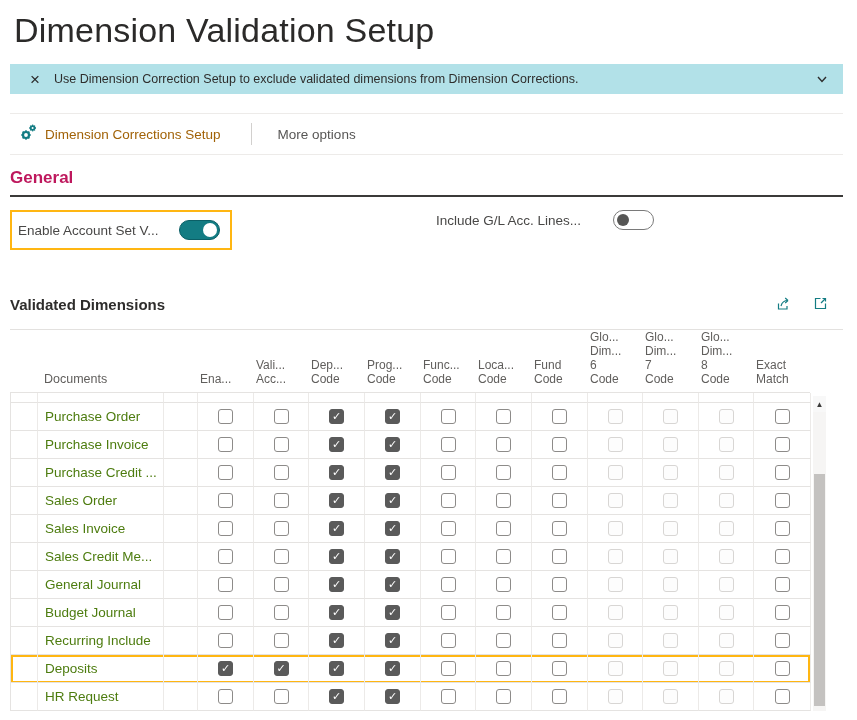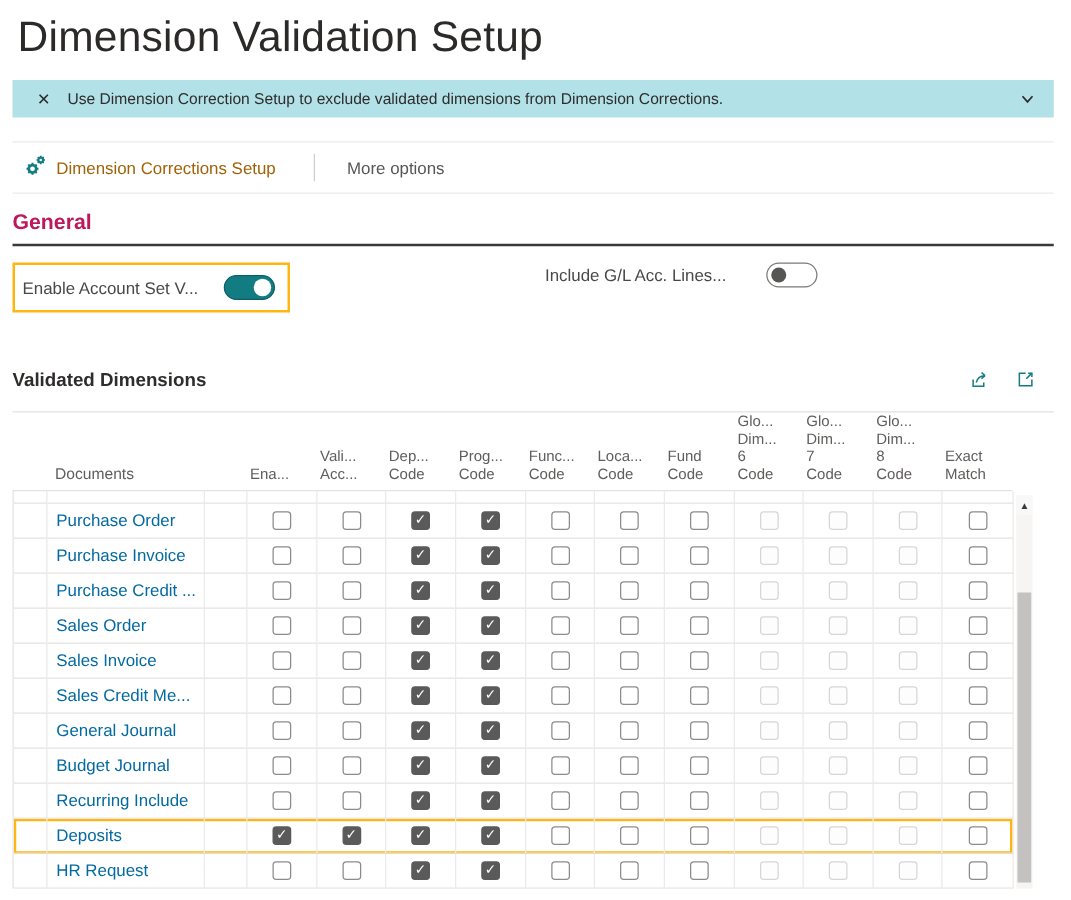--- a/index.html
+++ b/index.html
@@ -46,21 +46,21 @@
 
   .table-wrap{position:relative;width:800px;}
   .trow{display:grid;grid-template-columns:27px 126px 34px 56px 55px 56px 56px 55px 56px 56px 55px 56px 55px 57px;width:800px;}
   .thead{height:62px;}
   .hcell{display:flex;flex-direction:column;justify-content:flex-end;padding:0 2px 7px 3px;font-size:12px;line-height:14px;color:var(--subtxt);}
   .hcell.doc-h{padding-left:7px;font-size:12.5px;}
   .strip{height:11px;border-top:1px solid var(--grid-line);border-left:1px solid var(--grid-line);}
   .strip .scell{border-right:1px solid var(--grid-line-v);border-bottom:1px solid var(--grid-line);}
   .drow{height:28px;border-left:1px solid var(--grid-line);}
   .cell{border-right:1px solid var(--grid-line-v);border-bottom:1px solid var(--grid-line);display:flex;align-items:center;}
-  .cell.doc{padding-left:7px;font-size:13.5px;color:#0369a1;white-space:nowrap;overflow:hidden;}
+  .cell.doc{padding-left:7px;font-size:13.5px;color:#4d7c0f;white-space:nowrap;overflow:hidden;}
   .cell.cbc{justify-content:center;}
   .cb{width:15px;height:15px;border:1px solid #8d8b89;border-radius:3px;background:#fff;display:flex;align-items:center;justify-content:center;cursor:pointer;}
   .cb.checked{background:var(--checked);border-color:var(--checked);color:#fff;font-size:11px;font-weight:700;line-height:11px;}
   .cb.disabled{border-color:#d8d6d4;background:#fdfdfd;cursor:default;}
   .drow.hl{box-shadow:inset 0 0 0 2px var(--hl);position:relative;z-index:2;}
 
   .scrollbar{position:absolute;left:803px;top:66px;bottom:0;width:13px;background:#f6f5f4;}
   .scroll-up{height:16px;display:flex;align-items:center;justify-content:center;font-size:8px;color:#3c3b3a;cursor:pointer;background:#f8f8f8;}
   .scroll-thumb{position:absolute;top:78px;left:1px;width:11px;height:232px;background:#c4c2c0;cursor:grab;}
 </style>

